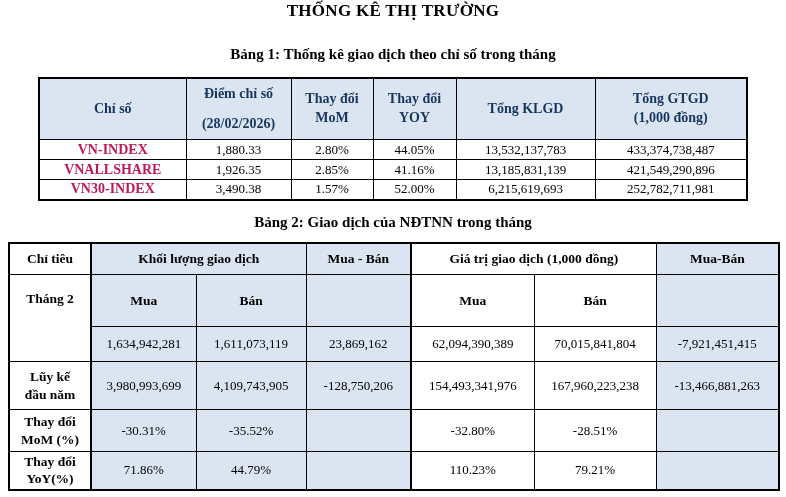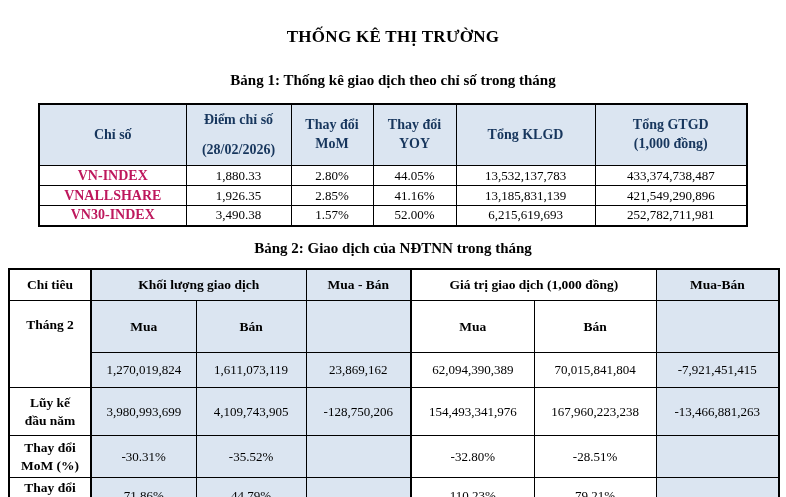--- a/index.html
+++ b/index.html
@@ -4,21 +4,21 @@
 <style>
   * { margin:0; padding:0; box-sizing:border-box; }
   html,body { background:#ffffff; }
   body {
     width:786px; height:497px; overflow:hidden;
     font-family:"Liberation Serif","DejaVu Serif",serif;
     color:#000;
   }
   .doc-title {
     text-align:center; font-weight:bold; font-size:17px;
-    padding-top:27px; letter-spacing:0.3px;
+    padding-top:1px; letter-spacing:0.3px;
   }
   .caption { text-align:center; font-weight:bold; font-size:15px; }
   .caption1 { margin-top:25px; }
   .caption2 { margin-top:13px; }
 
   table { border-collapse:collapse; table-layout:fixed; }
   td { border:1px solid #000; text-align:center; vertical-align:middle;
        font-size:13px; overflow:hidden; }
 
   
@@ -132,21 +132,21 @@
     <tr class="r2">
       <td class="month-cell" rowspan="2">Tháng 2</td>
       <td class="fill bl2">Mua</td>
       <td class="fill">Bán</td>
       <td class="fill"></td>
       <td class="bl2">Mua</td>
       <td>Bán</td>
       <td class="fill"></td>
     </tr>
     <tr class="r3">
-      <td class="fill bl2">1,270,019,824</td>
+      <td class="fill bl2">1,634,942,281</td>
       <td class="fill">1,611,073,119</td>
       <td class="fill">23,869,162</td>
       <td class="bl2">62,094,390,389</td>
       <td>70,015,841,804</td>
       <td class="fill">-7,921,451,415</td>
     </tr>
     <tr class="r4">
       <td class="lbl">
         <span class="line">Lũy kế</span>
         <span class="line">đầu năm</span>

